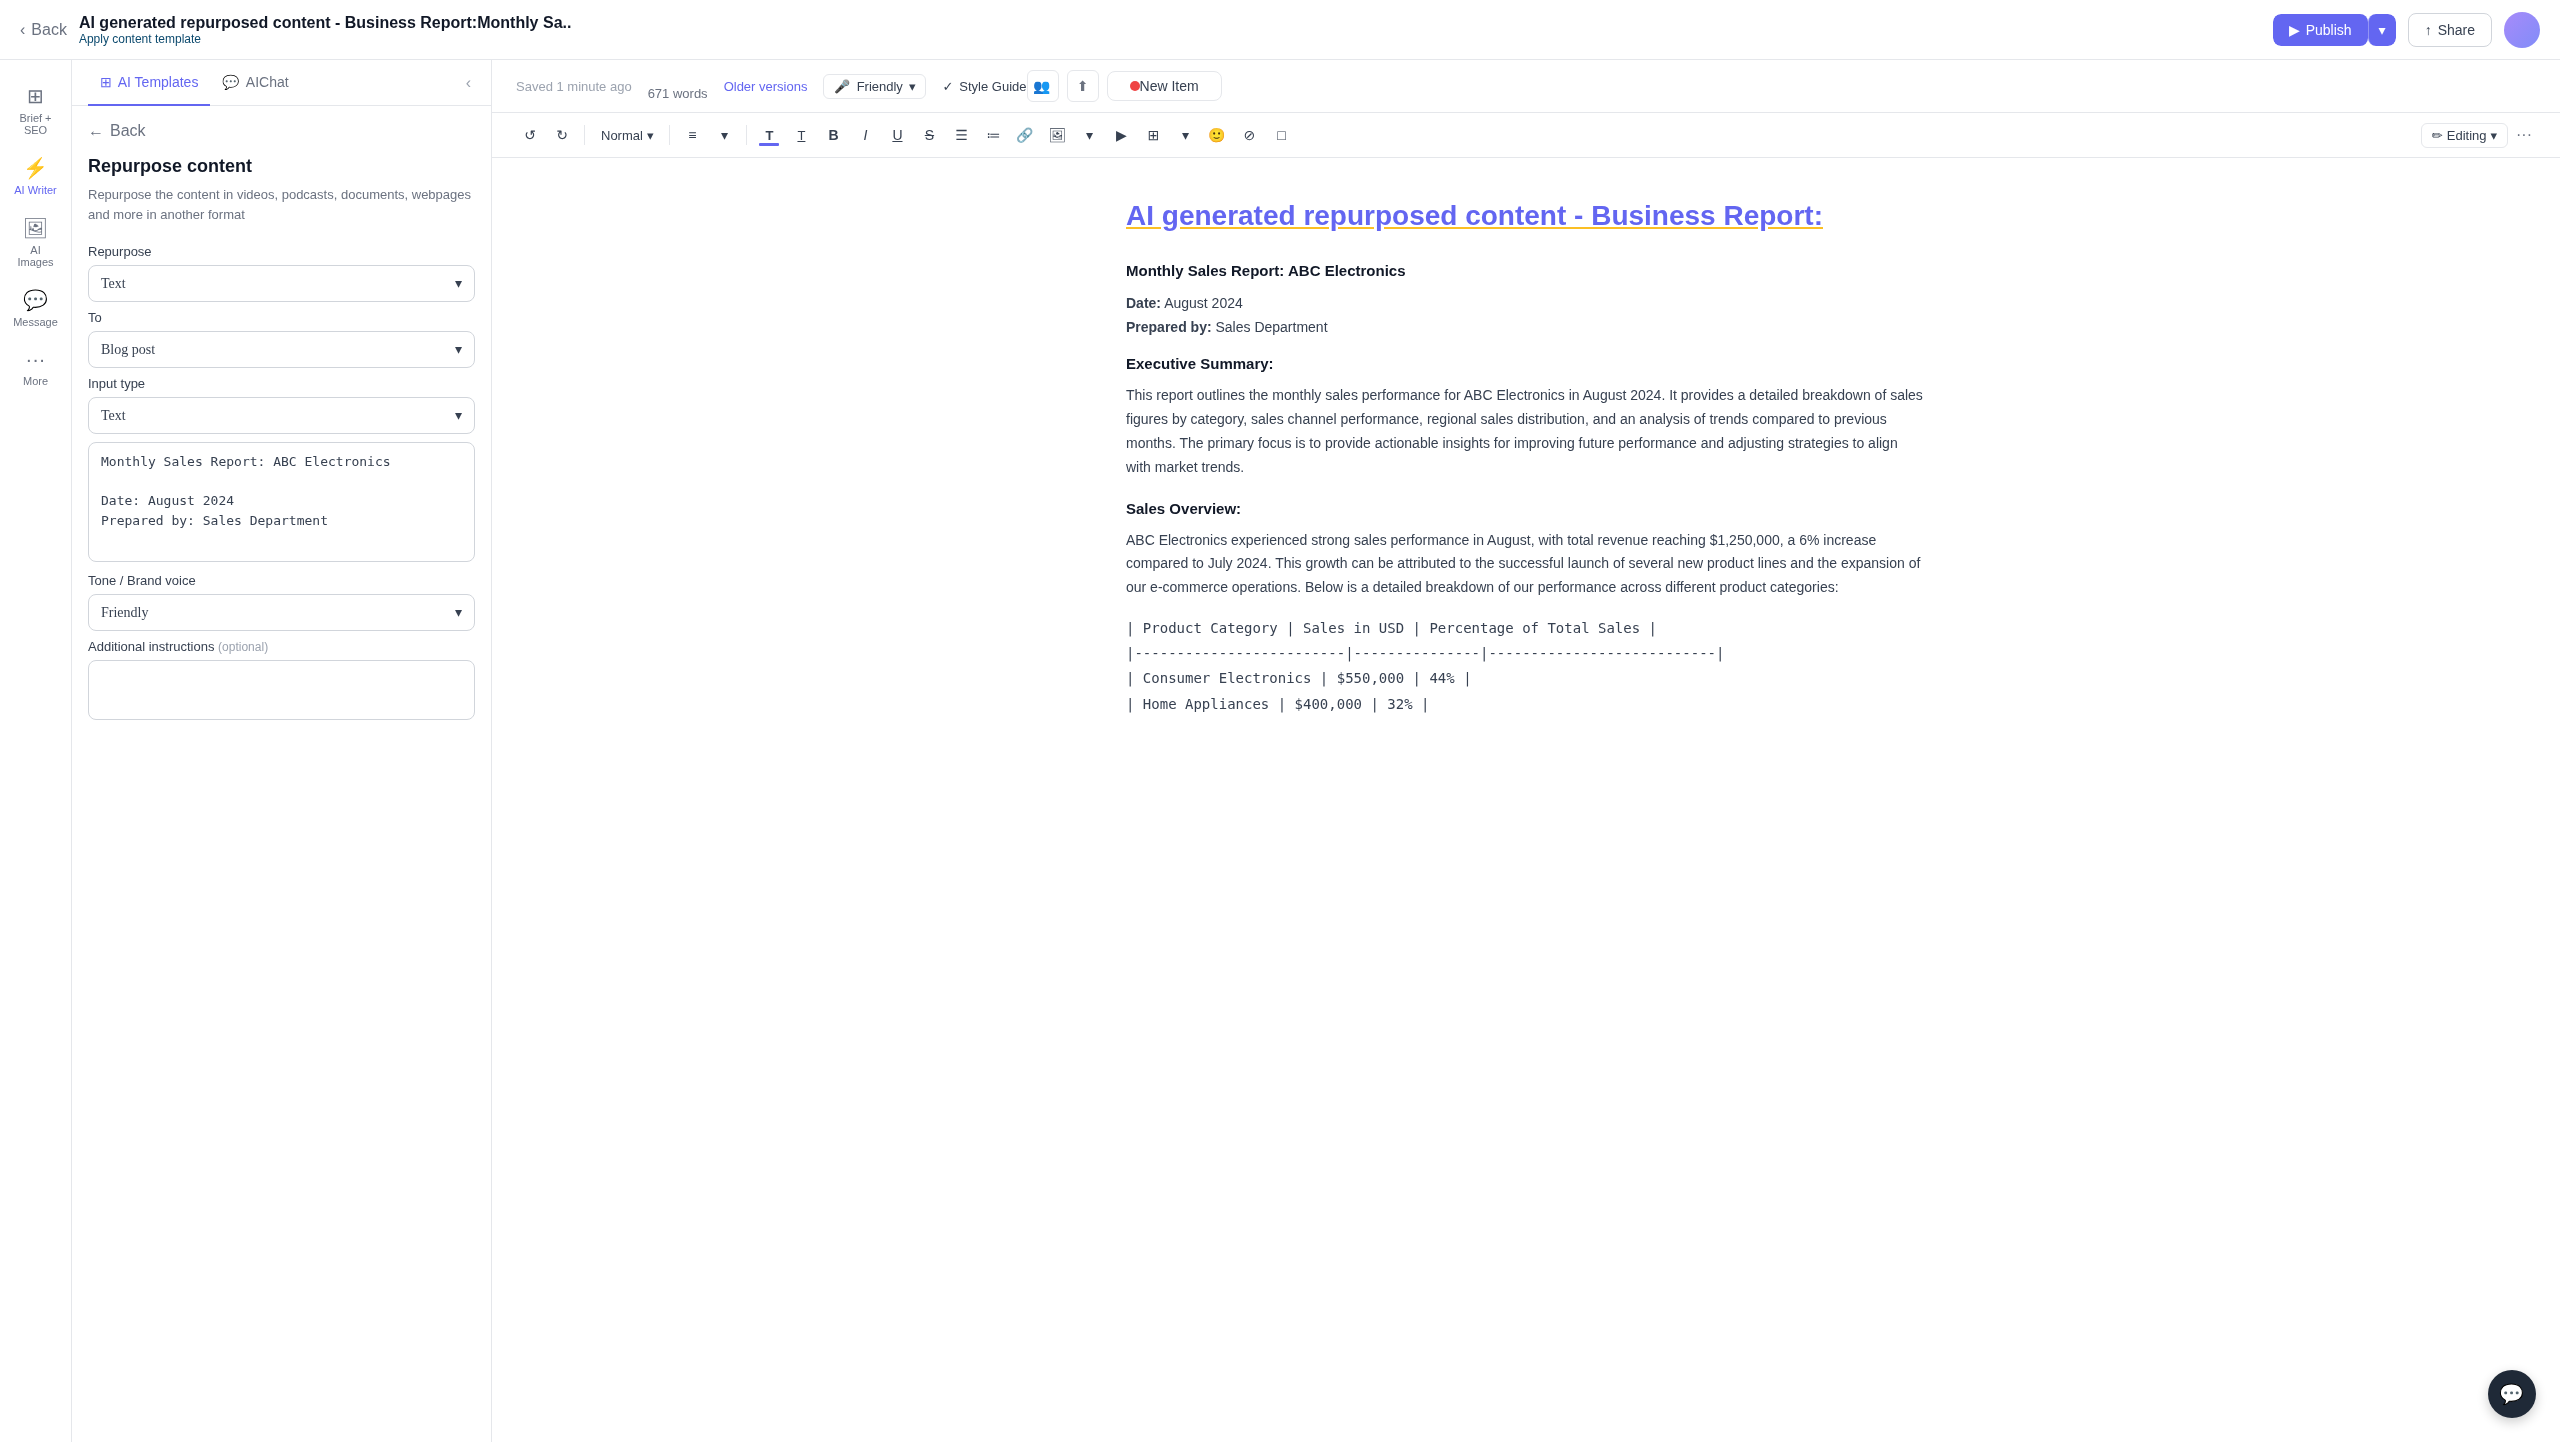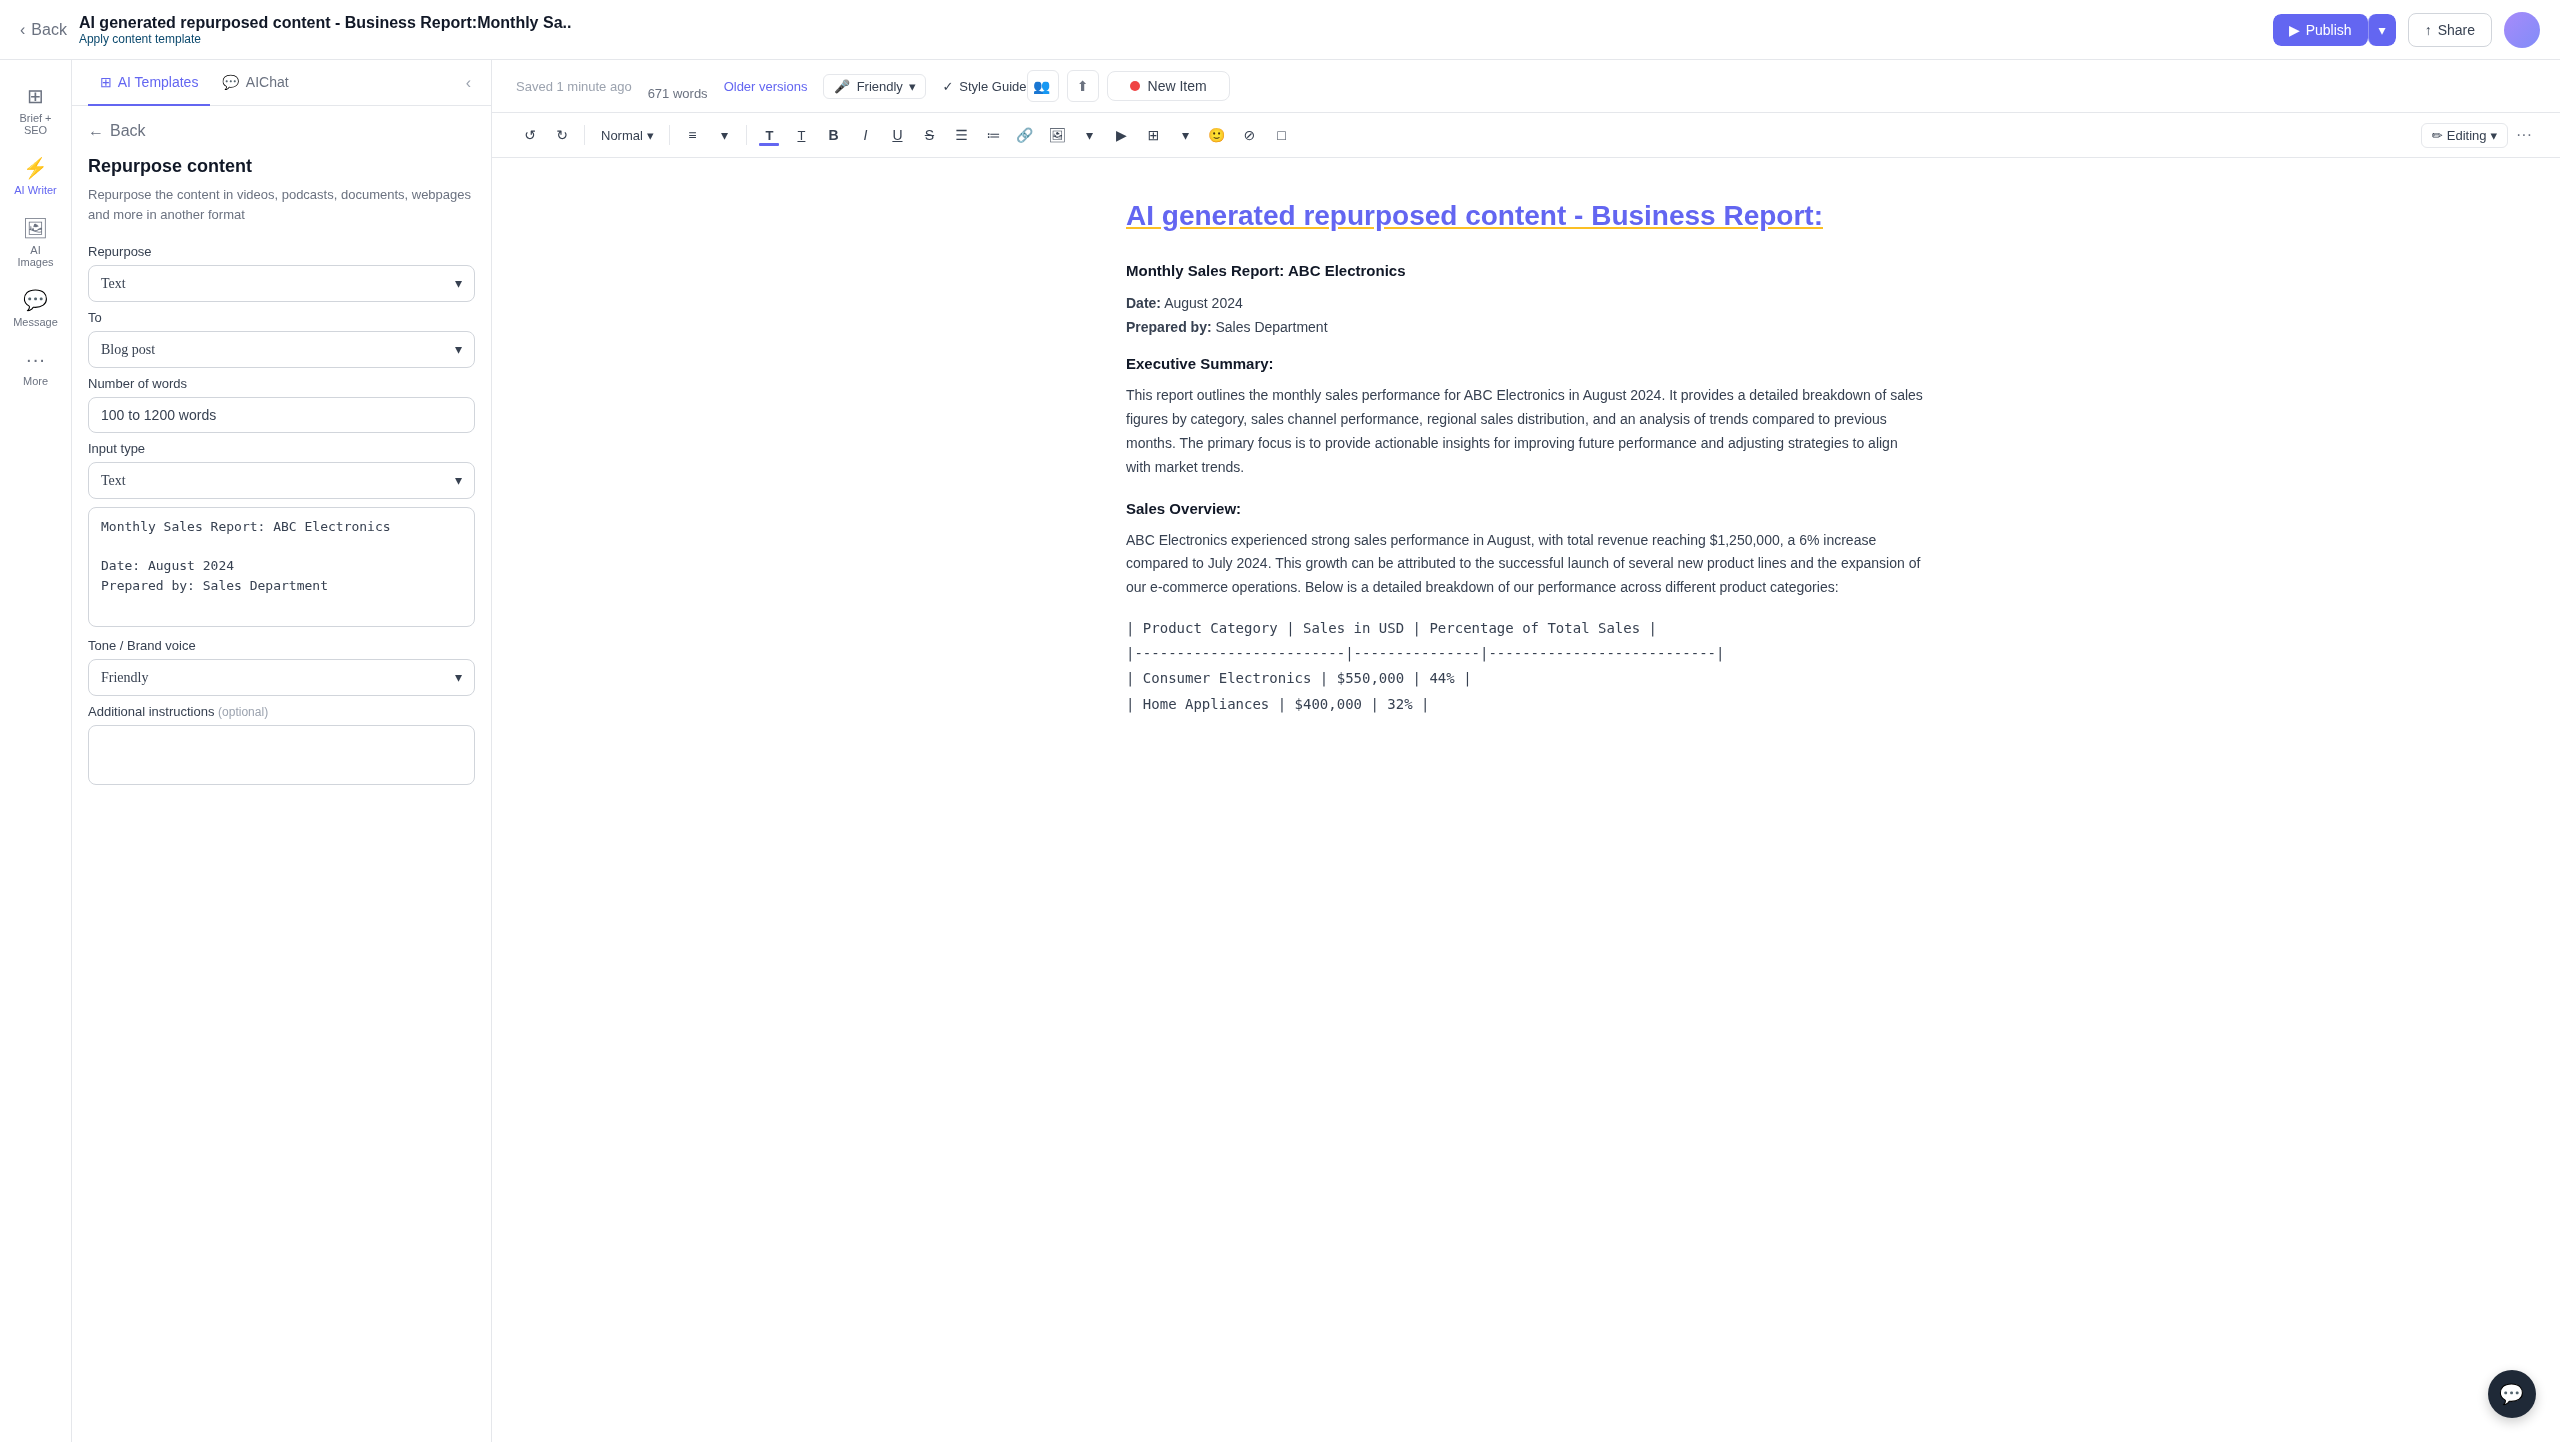--- a/index.html
+++ b/index.html
@@ -222,21 +222,20 @@
       display: flex;
       align-items: center;
       justify-content: center;
       cursor: pointer;
       color: #6b7280;
       font-size: 14px;
     }
     .new-item-btn {
       display: flex;
       align-items: center;
-      gap: 8px;
       padding: 6px 22px;
       border: 1px solid #e5e7eb;
       border-radius: 8px;
       cursor: pointer;
       font-size: 14px;
       color: #374151;
     }
     .new-item-dot { width: 10px; height: 10px; background: #ef4444; border-radius: 50%; }
 
     
@@ -424,24 +423,20 @@
       </div>
 
       <div class="form-group">
         <label class="form-label">To</label>
         <div class="form-select">
           <span>Blog post</span>
           <span>▾</span>
         </div>
       </div>
 
-      <div class="form-group">
-        <label class="form-label">Number of words</label>
-        <input type="text" class="form-input" value="100 to 1200 words" style="">
-      </div>
 
       <div class="form-group">
         <label class="form-label">Input type</label>
         <div class="form-select">
           <span>Text</span>
           <span>▾</span>
         </div>
       </div>
 
       <div class="form-group">

